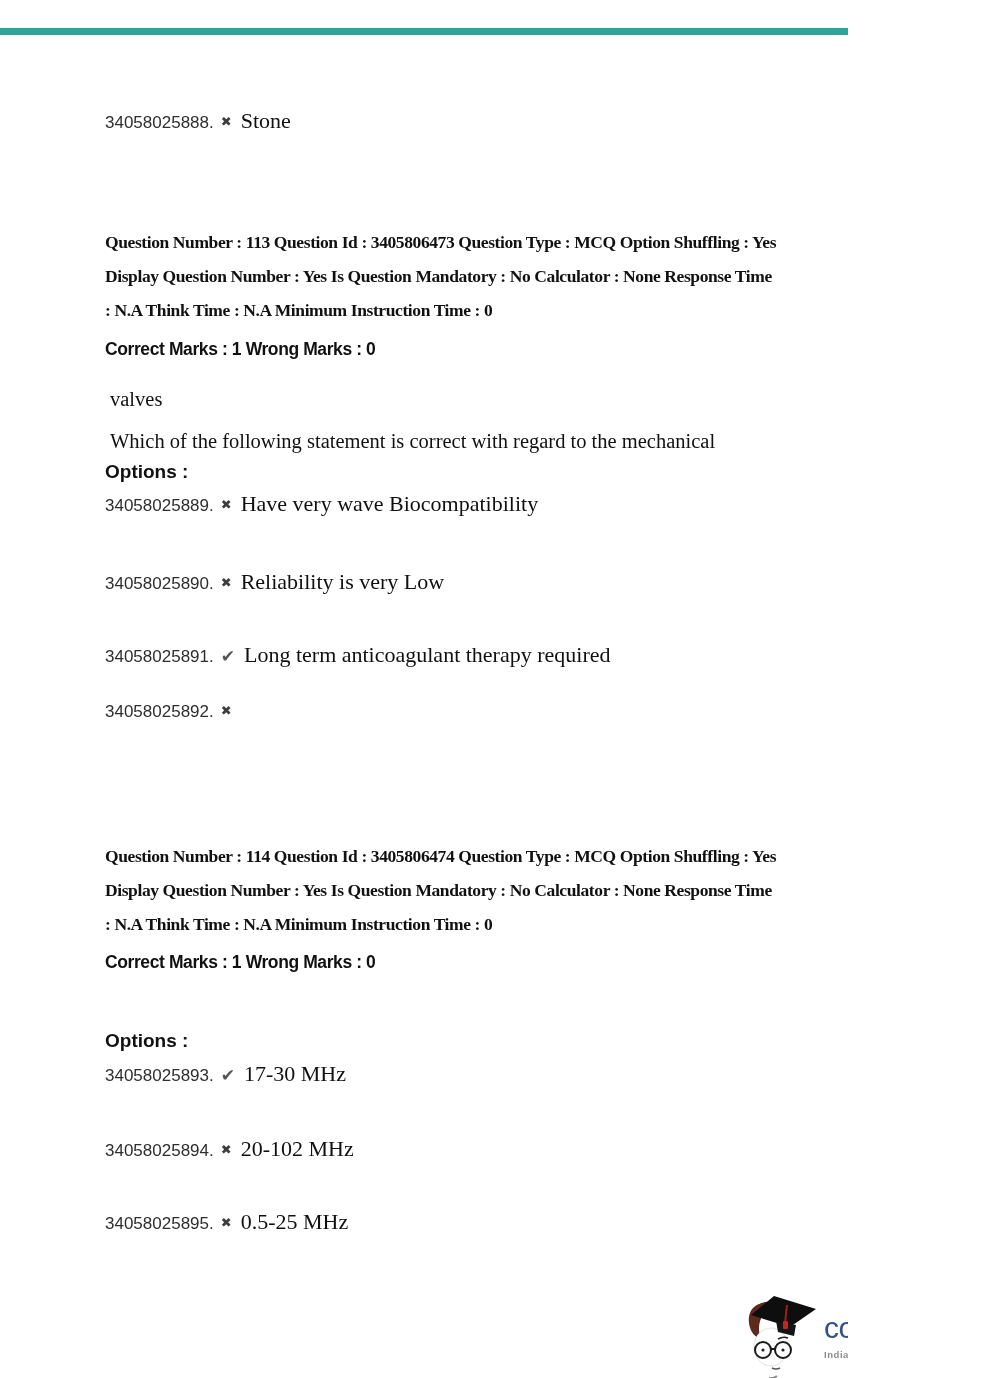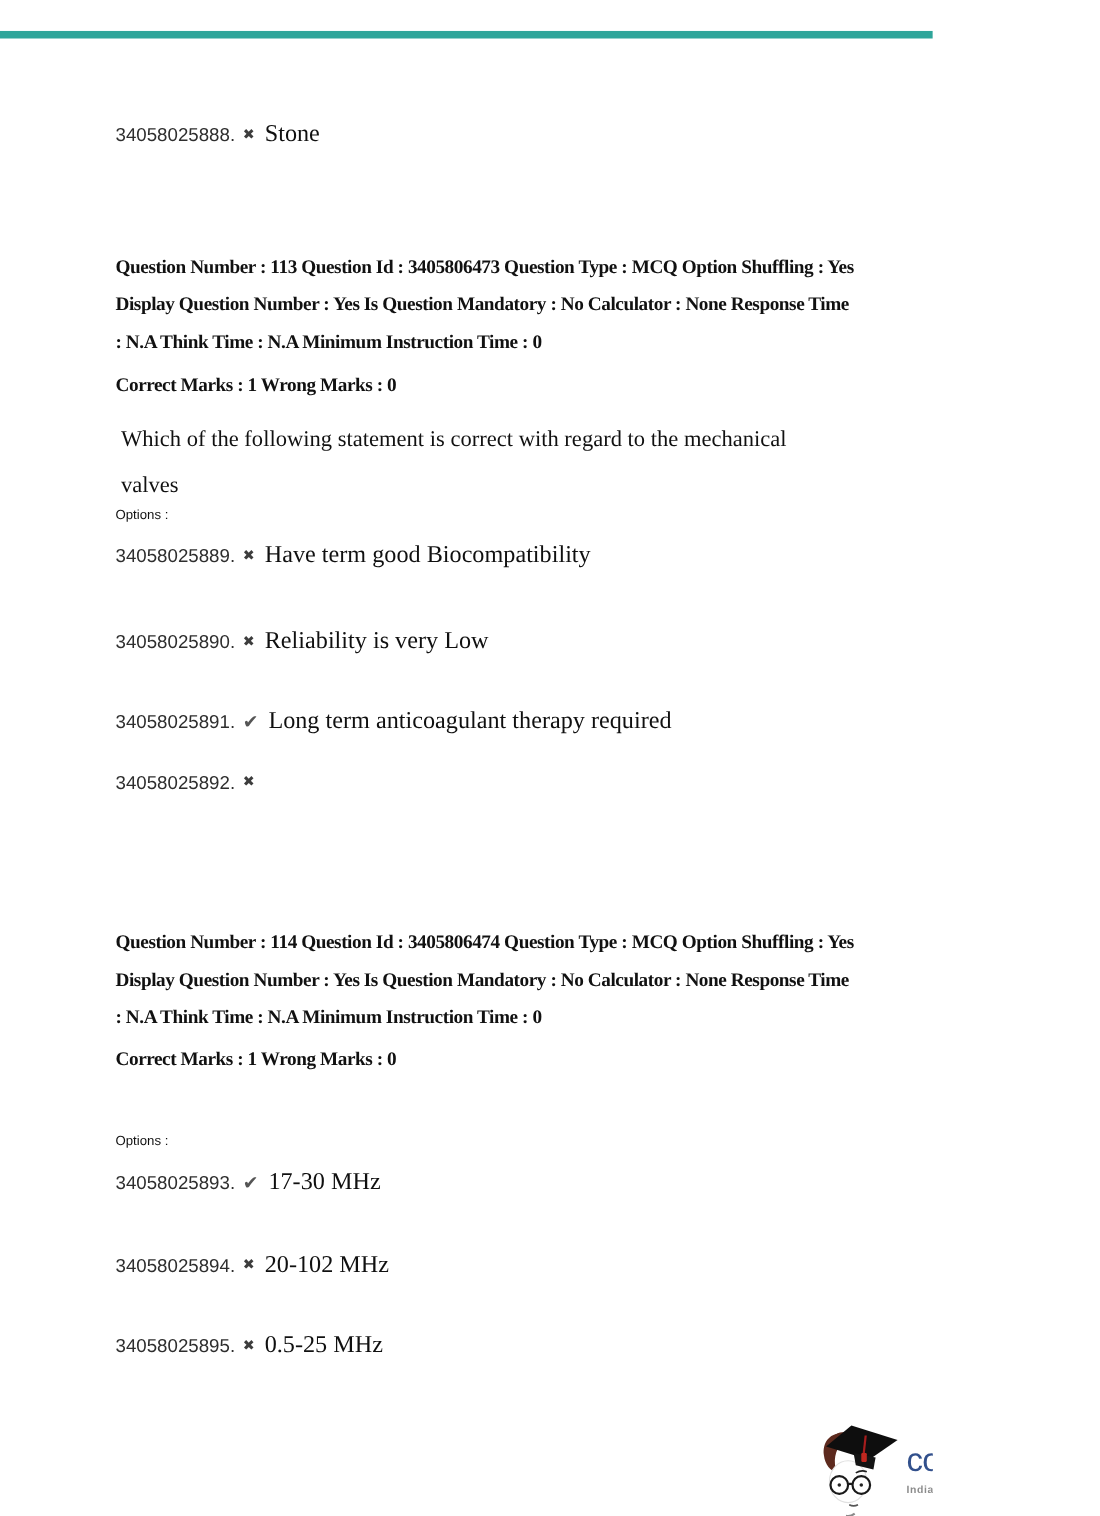--- a/index.html
+++ b/index.html
@@ -29,33 +29,32 @@
     color: #111;
     white-space: nowrap;
     font-family: Liberation Serif, serif;
   }
   .marks-line {
     font-weight: 700;
     font-size: 17.5px;
     letter-spacing: -0.4px;
     color: #111;
     white-space: nowrap;
-    font-family: Liberation Serif, serif;
   }
   .q-text {
     left: 110px;
     font-family: "Liberation Serif", serif;
     font-size: 20.5px;
     line-height: 42px;
     color: #111;
     white-space: nowrap;
   }
   .options-label {
-    font-weight: 400;
-    font-size: 12px;
+    font-weight: 700;
+    font-size: 19px;
     color: #111;
   }
   .opt-row {
     display: flex;
     align-items: baseline;
     white-space: nowrap;
   }
   .opt-id {
     font-size: 17px;
     color: #2e2e2e;
@@ -117,29 +116,29 @@
     <span class="opt-text">Stone</span>
   </div>
 
   <div class="abs" style="top:197px">
     <div class="meta-line">Question Number : 113 Question Id : 3405806473 Question Type : MCQ Option Shuffling : Yes</div>
     <div class="meta-line">Display Question Number : Yes Is Question Mandatory : No Calculator : None Response Time</div>
     <div class="meta-line">: N.A Think Time : N.A Minimum Instruction Time : 0</div>
   </div>
   <div class="abs marks-line" style="top:311px">Correct Marks : 1 Wrong Marks : 0</div>
   <div class="abs q-text" style="top:350px">
+    <div>valves</div>
     <div>Which of the following statement is correct with regard to the mechanical</div>
-    <div>valves</div>
   </div>
   <div class="abs options-label" style="top:433px">Options :</div>
 
   <div class="abs opt-row" style="top:463px">
     <span class="opt-id">34058025889.</span>
     <span class="opt-mark mark-wrong">✖</span>
-    <span class="opt-text">Have term good Biocompatibility</span>
+    <span class="opt-text">Have very wave Biocompatibility</span>
   </div>
   <div class="abs opt-row" style="top:541px">
     <span class="opt-id">34058025890.</span>
     <span class="opt-mark mark-wrong">✖</span>
     <span class="opt-text">Reliability is very Low</span>
   </div>
   <div class="abs opt-row" style="top:614px">
     <span class="opt-id">34058025891.</span>
     <span class="opt-mark mark-correct">✔</span>
     <span class="opt-text">Long term anticoagulant therapy required</span>

